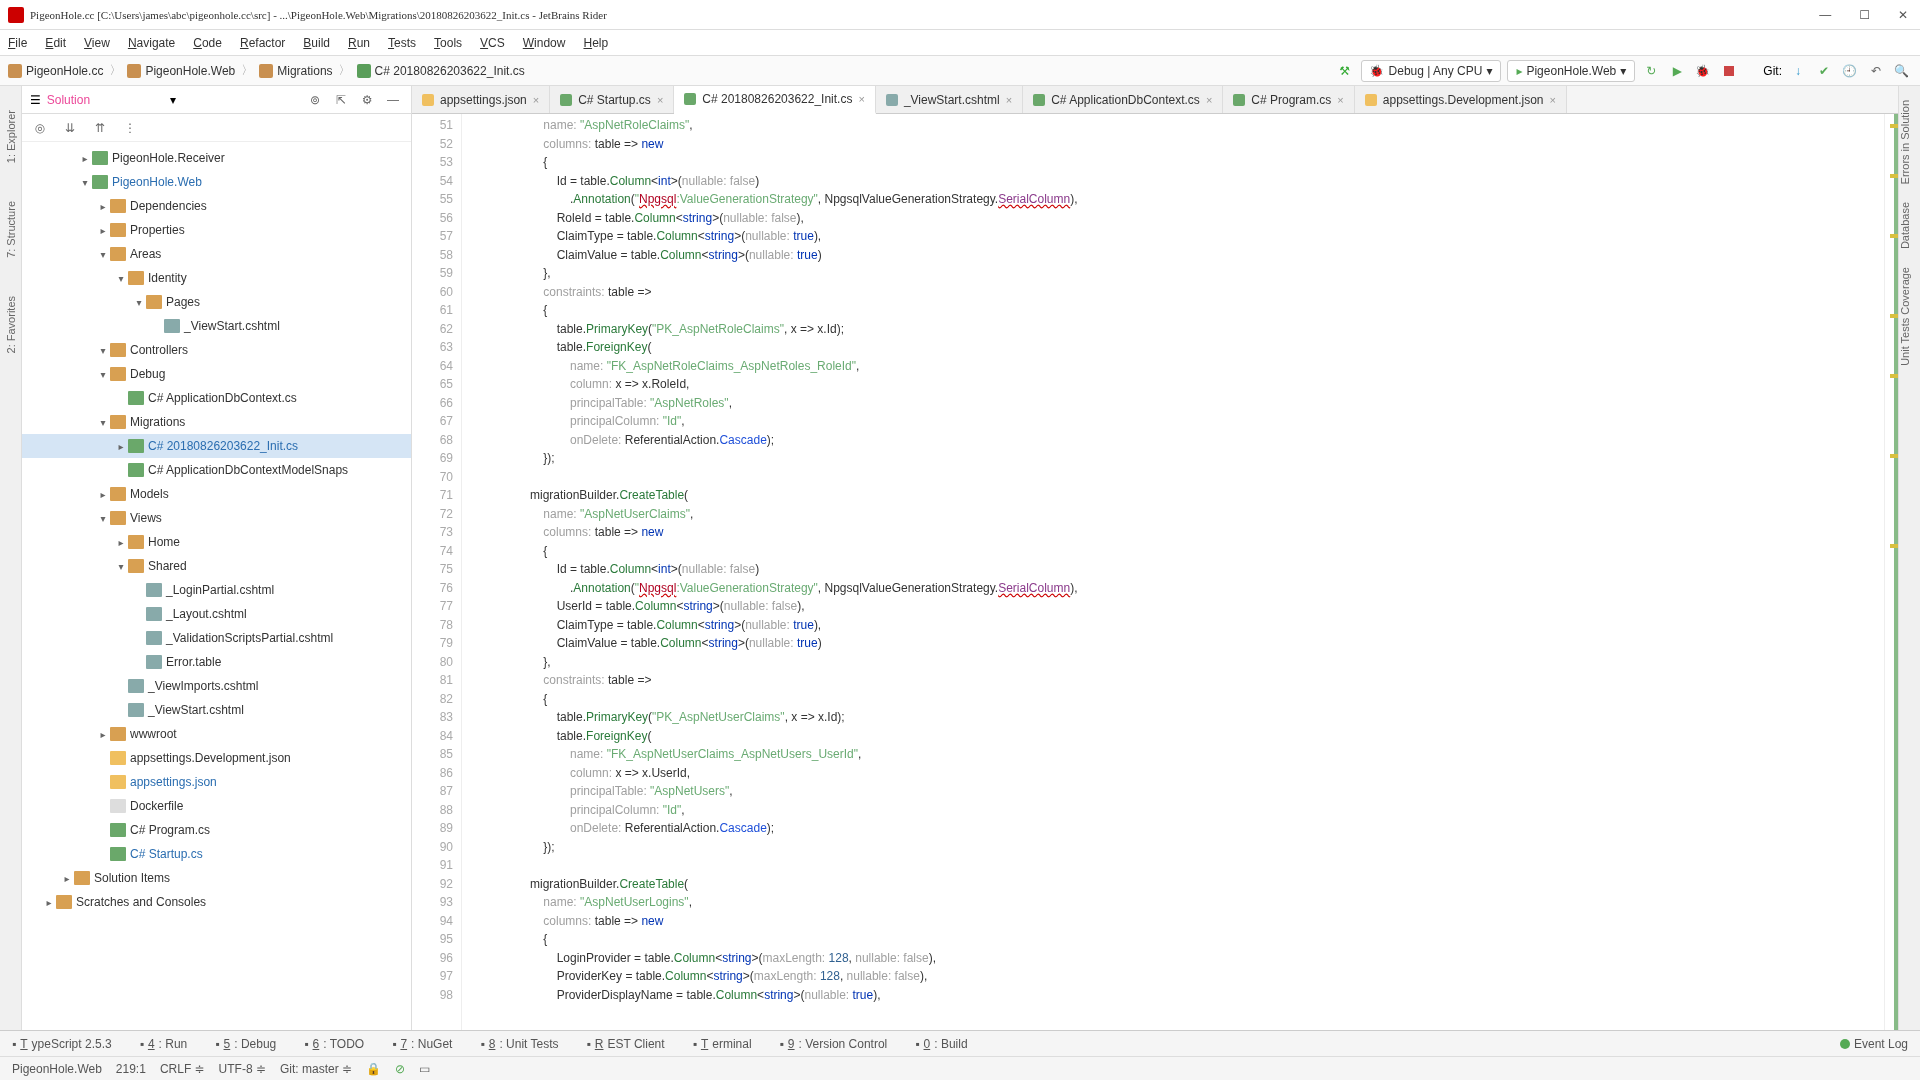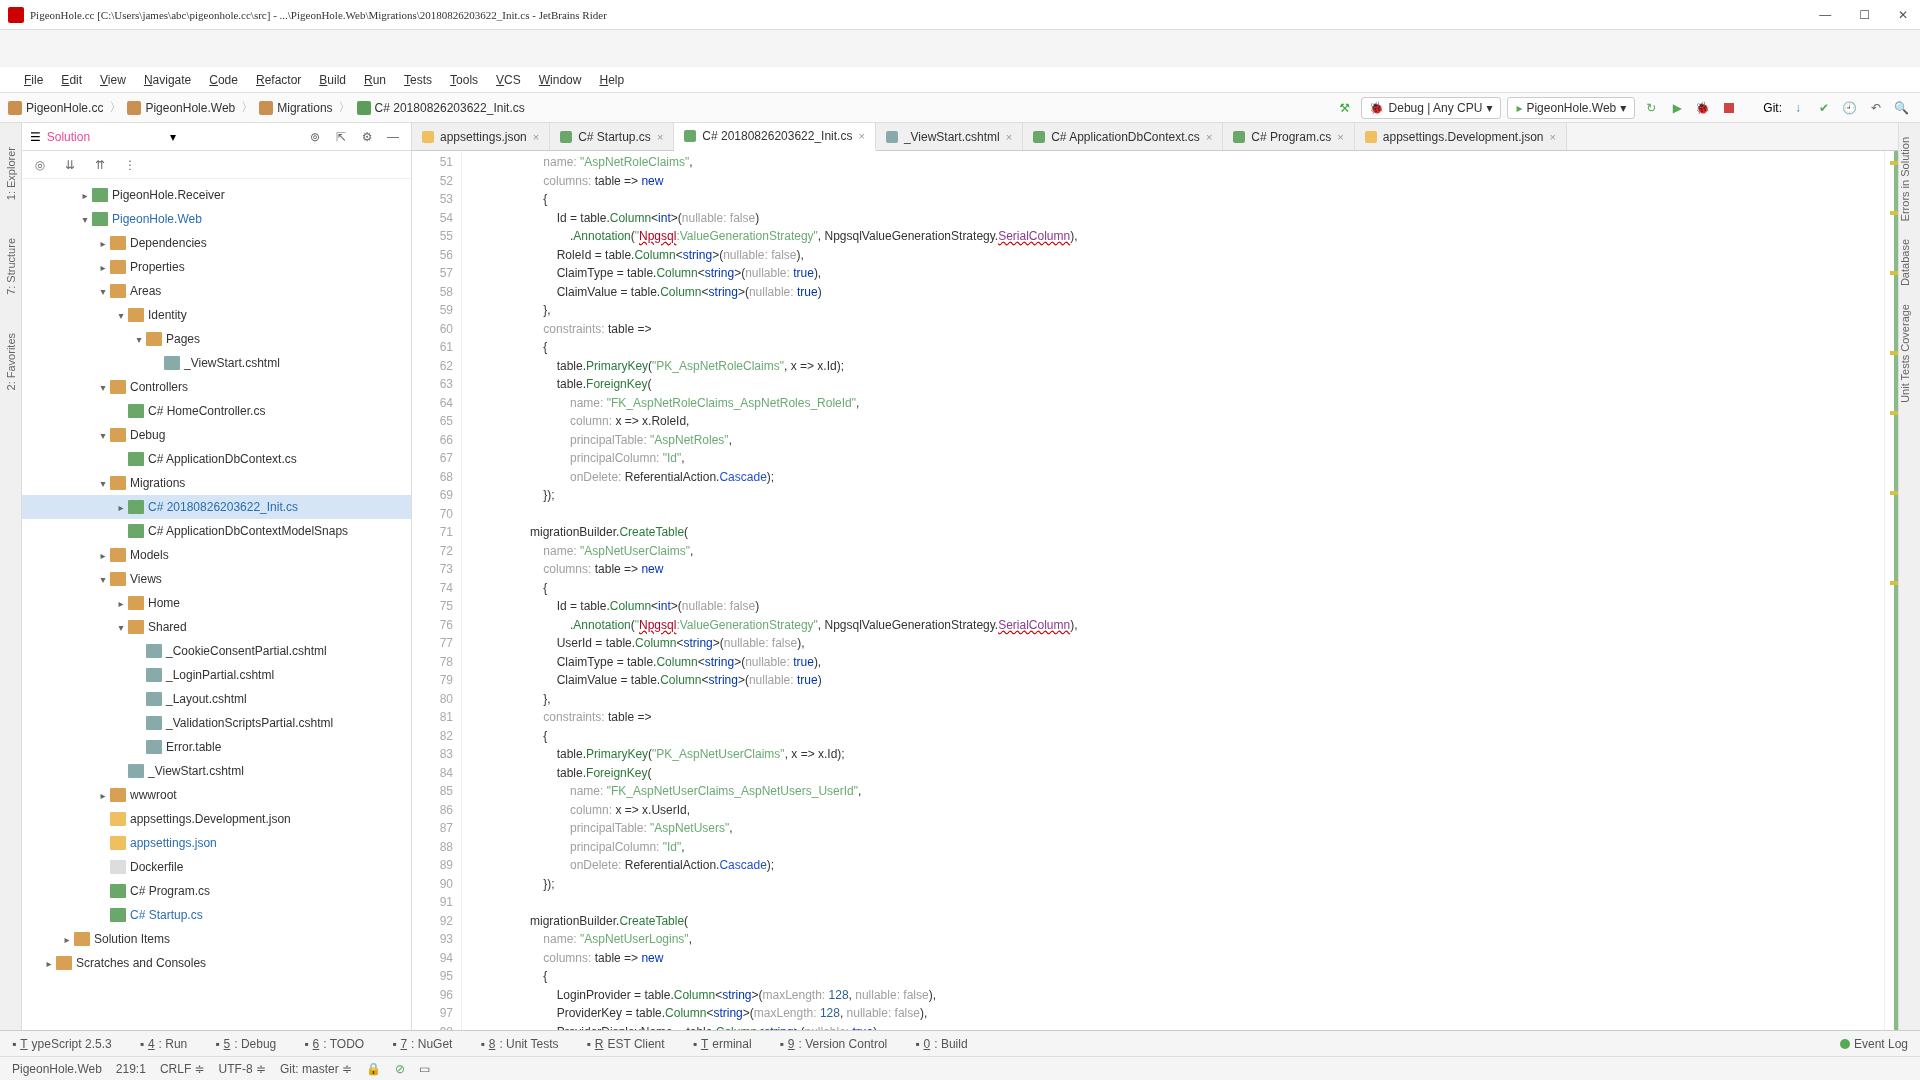--- a/index.html
+++ b/index.html
@@ -2,21 +2,21 @@
 <html><head>
 <meta charset="utf-8">
 <style>
 * { margin: 0; padding: 0; box-sizing: border-box; font-family: "Segoe UI", Arial, sans-serif; font-size: 12px; }
 body { background: #f5f5f5; width: 1920px; height: 1080px; overflow: hidden; display: flex; flex-direction: column; }
 .titlebar { height: 30px; background: #fff; display: flex; align-items: center; padding: 0 8px; border-bottom: 1px solid #ddd; }
 .titlebar-icon { width: 16px; height: 16px; background: #c00; margin-right: 6px; border-radius: 2px; }
 .titlebar-text { flex: 1; color: #333; font-size: 11px; font-family: Liberation Serif, serif; }
 .window-controls { display: flex; gap: 20px; color: #555; }
 .window-controls span { cursor: pointer; padding: 0 4px; }
-.menubar { height: 26px; background: #fff; display: flex; align-items: center; padding: 0 24px; border-bottom: 1px solid #ddd; gap: 18px; margin-top: 37px; }
+.menubar { height: 26px; background: #fff; display: flex; align-items: center; padding: 0 8px; border-bottom: 1px solid #ddd; gap: 18px; }
 .menubar span { color: #333; cursor: pointer; }
 .menubar span u { text-decoration: underline; }
 .toolbar { height: 30px; background: #fafafa; display: flex; align-items: center; padding: 0 8px; border-bottom: 1px solid #ddd; gap: 4px; }
 .breadcrumb { display: flex; align-items: center; gap: 6px; flex: 1; }
 .breadcrumb-item { color: #333; display: flex; align-items: center; gap: 4px; }
 .breadcrumb-sep { color: #999; }
 .bc-icon { width: 14px; height: 14px; background: #5a9; border-radius: 2px; }
 .bc-icon.folder { background: #c99050; }
 .bc-icon.cs { background: #5a9e5a; }
 .toolbar-right { display: flex; align-items: center; gap: 6px; }
@@ -229,26 +229,20 @@
           <span class="tree-icon ico-razor"></span>
           <span class="tree-label">_ViewStart.cshtml</span>
         </div>
         <div class="tree-row">
           <span class="tree-indent" style="width: 74px;"></span>
           <span class="tree-arrow">▾</span>
           <span class="tree-icon ico-folder"></span>
           <span class="tree-label">Controllers</span>
         </div>
         <div class="tree-row">
-          <span class="tree-indent" style="width: 92px;"></span>
-          <span class="tree-arrow"></span>
-          <span class="tree-icon ico-cs"></span>
-          <span class="tree-label">C# HomeController.cs</span>
-        </div>
-        <div class="tree-row">
           <span class="tree-indent" style="width: 74px;"></span>
           <span class="tree-arrow">▾</span>
           <span class="tree-icon ico-folder"></span>
           <span class="tree-label">Debug</span>
         </div>
         <div class="tree-row">
           <span class="tree-indent" style="width: 92px;"></span>
           <span class="tree-arrow"></span>
           <span class="tree-icon ico-cs"></span>
           <span class="tree-label">C# ApplicationDbContext.cs</span>
@@ -292,45 +286,45 @@
         <div class="tree-row">
           <span class="tree-indent" style="width: 92px;"></span>
           <span class="tree-arrow">▾</span>
           <span class="tree-icon ico-folder"></span>
           <span class="tree-label">Shared</span>
         </div>
         <div class="tree-row">
           <span class="tree-indent" style="width: 110px;"></span>
           <span class="tree-arrow"></span>
           <span class="tree-icon ico-razor"></span>
-          <span class="tree-label">_CookieConsentPartial.cshtml</span>
+          <span class="tree-label">_LoginPartial.cshtml</span>
         </div>
         <div class="tree-row">
           <span class="tree-indent" style="width: 110px;"></span>
           <span class="tree-arrow"></span>
           <span class="tree-icon ico-razor"></span>
-          <span class="tree-label">_LoginPartial.cshtml</span>
+          <span class="tree-label">_Layout.cshtml</span>
         </div>
         <div class="tree-row">
           <span class="tree-indent" style="width: 110px;"></span>
           <span class="tree-arrow"></span>
           <span class="tree-icon ico-razor"></span>
-          <span class="tree-label">_Layout.cshtml</span>
+          <span class="tree-label">_ValidationScriptsPartial.cshtml</span>
         </div>
         <div class="tree-row">
           <span class="tree-indent" style="width: 110px;"></span>
           <span class="tree-arrow"></span>
           <span class="tree-icon ico-razor"></span>
-          <span class="tree-label">_ValidationScriptsPartial.cshtml</span>
-        </div>
-        <div class="tree-row">
-          <span class="tree-indent" style="width: 110px;"></span>
-          <span class="tree-arrow"></span>
-          <span class="tree-icon ico-razor"></span>
           <span class="tree-label">Error.table</span>
+        </div>
+        <div class="tree-row">
+          <span class="tree-indent" style="width: 92px;"></span>
+          <span class="tree-arrow"></span>
+          <span class="tree-icon ico-razor"></span>
+          <span class="tree-label">_ViewImports.cshtml</span>
         </div>
         <div class="tree-row">
           <span class="tree-indent" style="width: 92px;"></span>
           <span class="tree-arrow"></span>
           <span class="tree-icon ico-razor"></span>
           <span class="tree-label">_ViewStart.cshtml</span>
         </div>
         <div class="tree-row">
           <span class="tree-indent" style="width: 74px;"></span>
           <span class="tree-arrow">▸</span>

